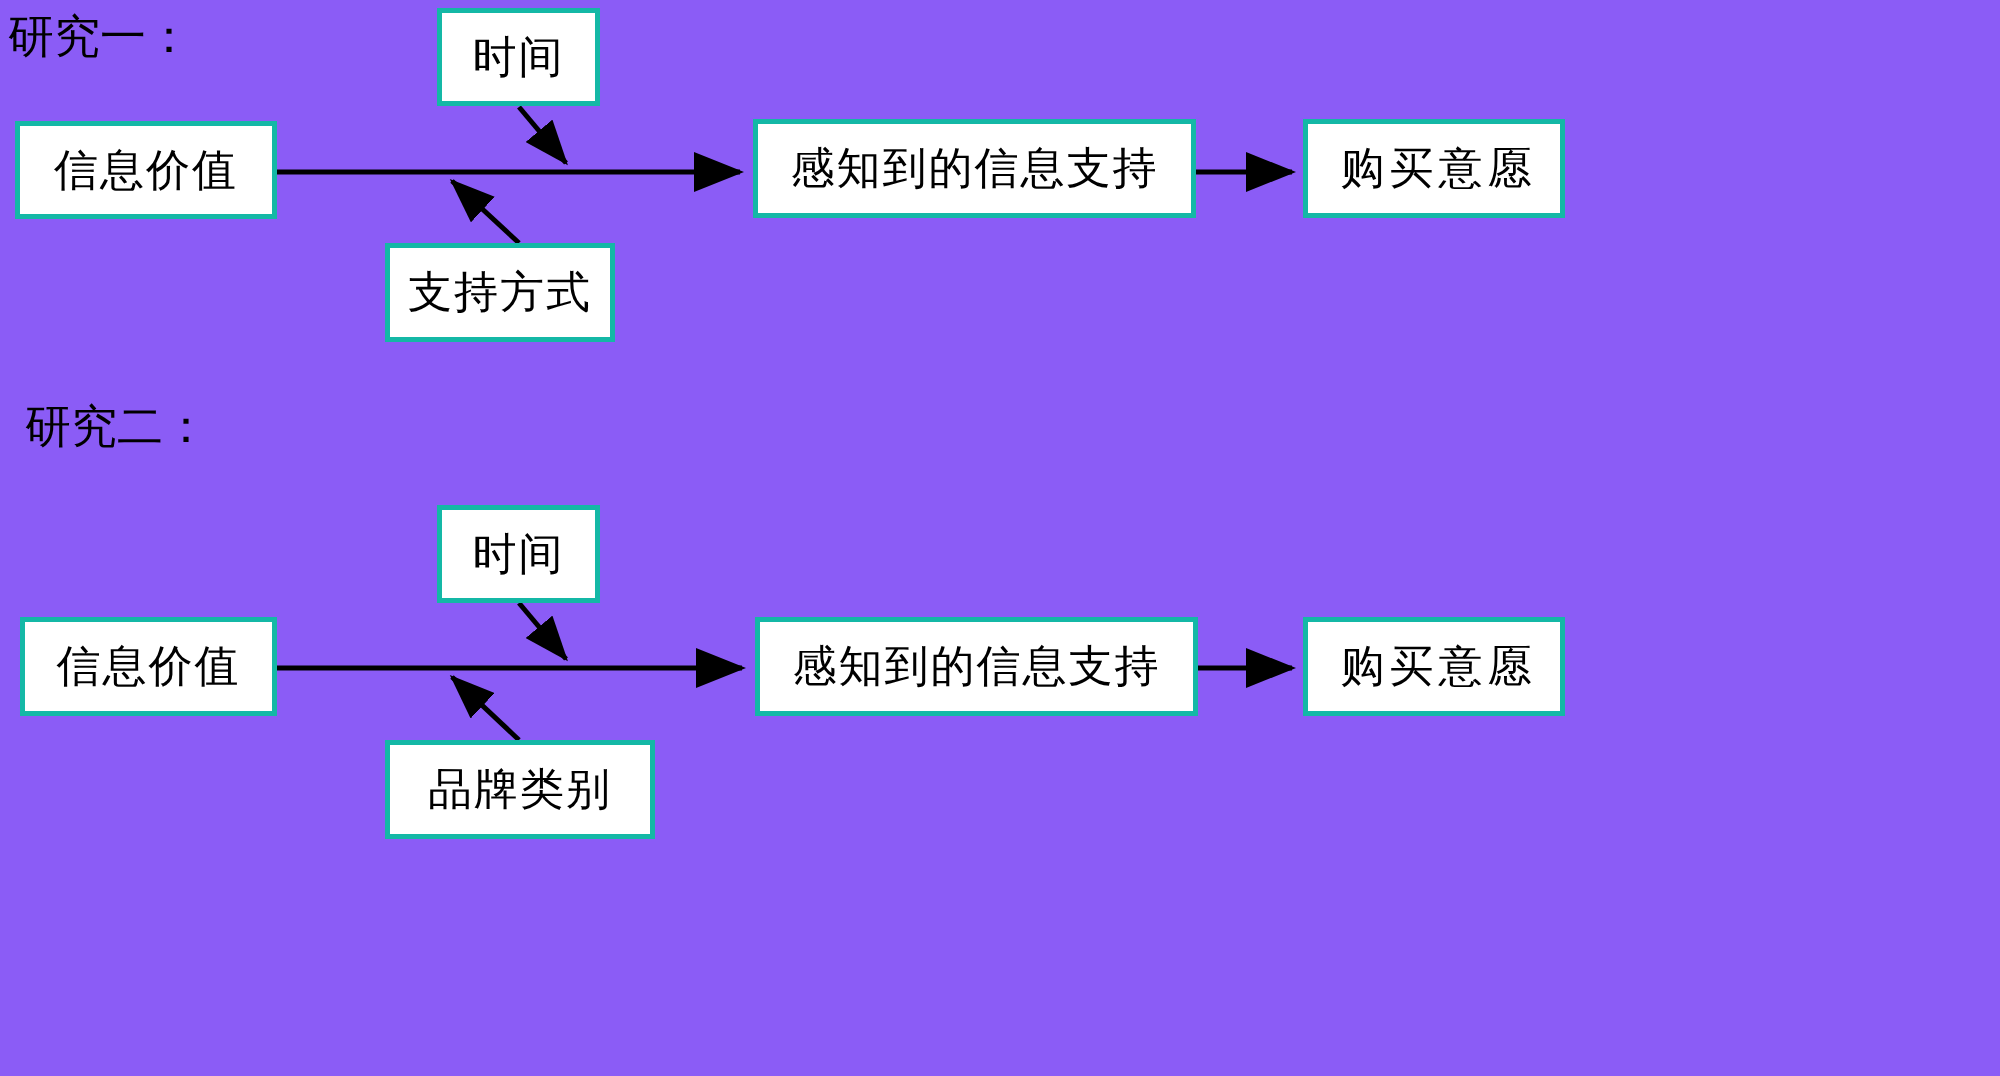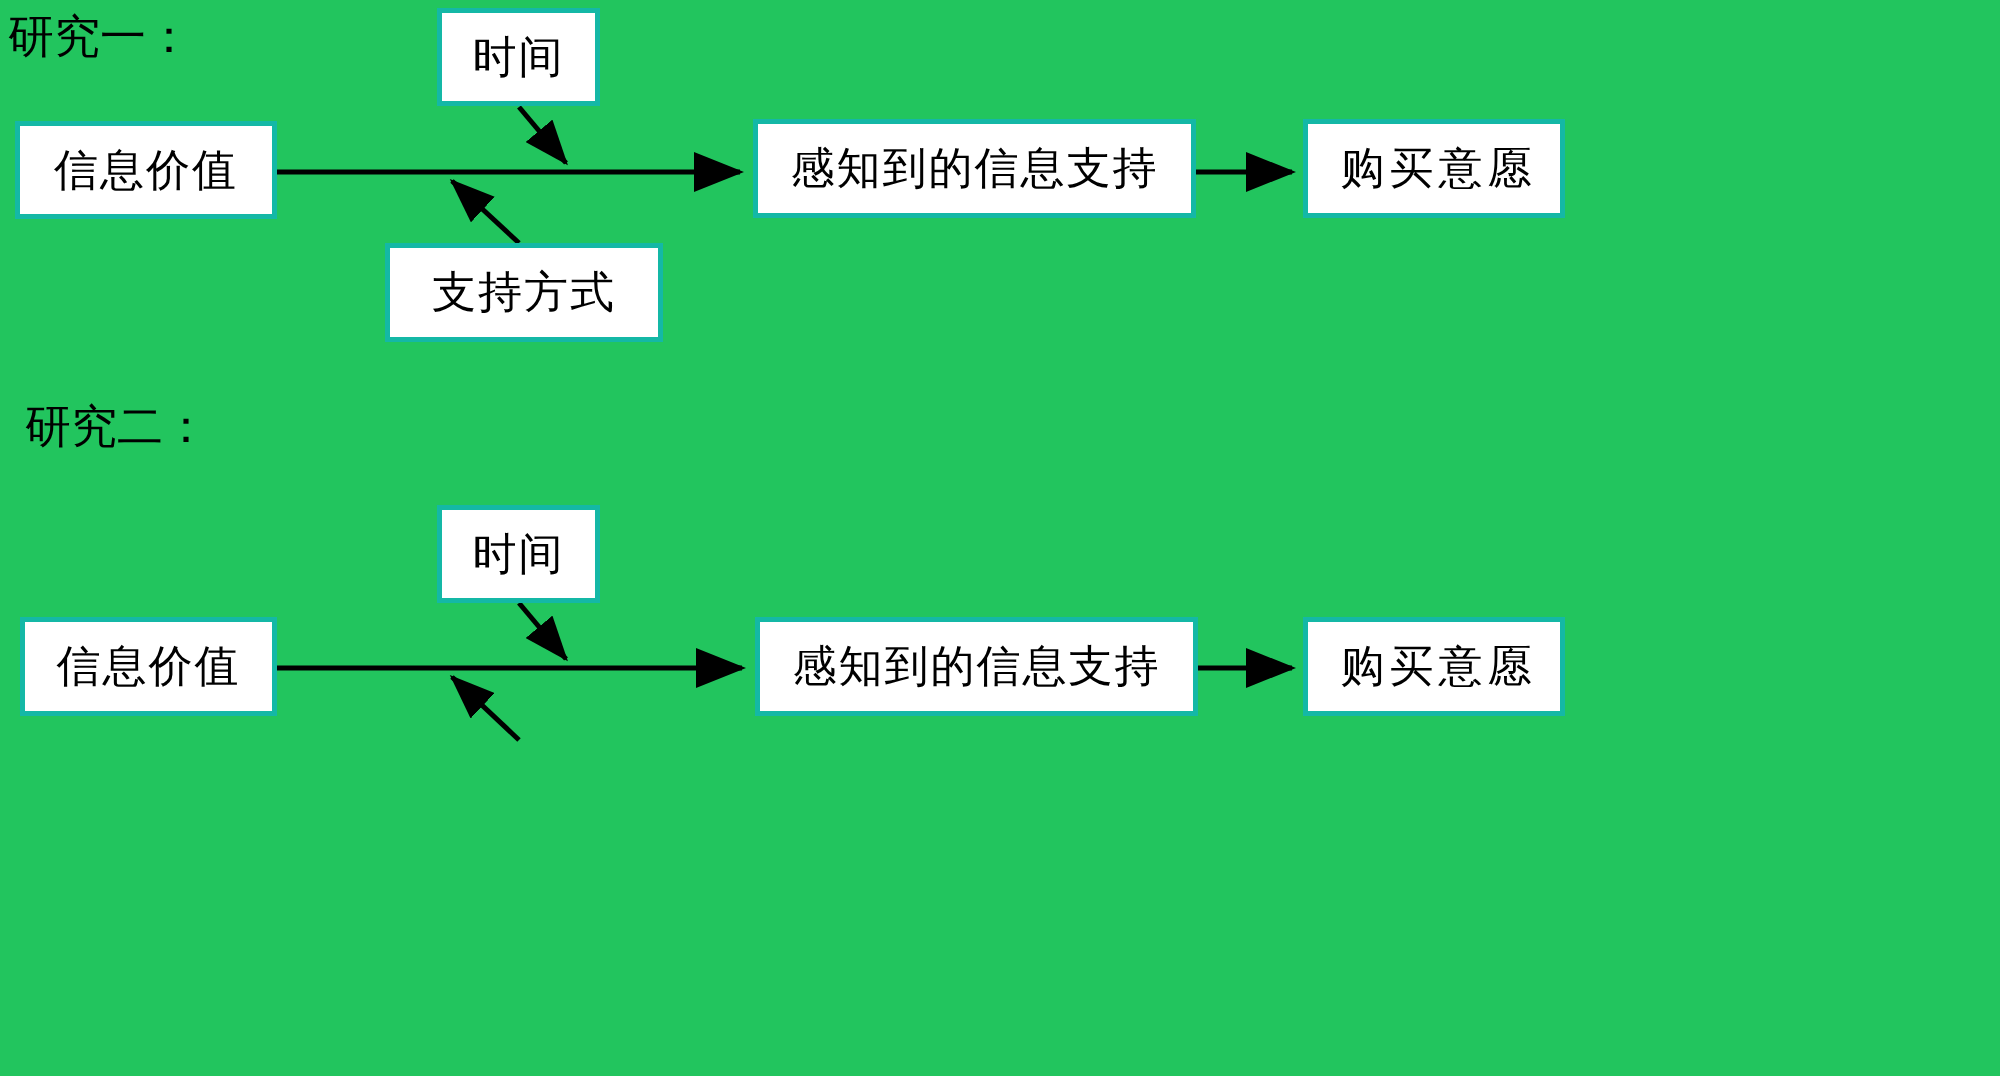--- a/index.html
+++ b/index.html
@@ -4,21 +4,21 @@
 <style>
   html, body {
     margin: 0;
     padding: 0;
     background: #ffffff;
   }
   #canvas {
     position: relative;
     width: 2000px;
     height: 1076px;
-    background: #22c55e;
+    background: #8b5cf6;
     font-family: "Liberation Serif", "DejaVu Serif", serif;
     overflow: hidden;
   }
   .study-label {
     position: absolute;
     font-family: "Liberation Serif", "DejaVu Serif", serif;
     font-size: 46px;
     color: #000000;
     white-space: nowrap;
     line-height: 1;
@@ -101,26 +101,27 @@
   <div class="study-label" style="left:8px; top:14px;">研究一：</div>
 
   <div class="node-box" style="left:437px; top:8px; width:163px; height:98px;">时间</div>
 
   <div class="node-box" style="left:15px; top:121px; width:262px; height:98px;">信息价值</div>
 
   <div class="node-box" style="left:753px; top:119px; width:443px; height:99px;">感知到的信息支持</div>
 
   <div class="node-box wide-letter" style="left:1303px; top:119px; width:262px; height:99px;">购买意愿</div>
 
-  <div class="node-box" style="left:385px; top:243px; width:278px; height:99px;">支持方式</div>
+  <div class="node-box" style="left:385px; top:243px; width:230px; height:99px;">支持方式</div>
 
   <div class="study-label" style="left:25px; top:404px;">研究二：</div>
 
   <div class="node-box" style="left:437px; top:505px; width:163px; height:98px;">时间</div>
 
   <div class="node-box" style="left:20px; top:617px; width:257px; height:99px;">信息价值</div>
 
   <div class="node-box" style="left:755px; top:617px; width:443px; height:99px;">感知到的信息支持</div>
 
   <div class="node-box wide-letter" style="left:1303px; top:617px; width:262px; height:99px;">购买意愿</div>
 
+  <div class="node-box" style="left:385px; top:740px; width:270px; height:99px;">品牌类别</div>
 
 </div>
 
 </body></html>

